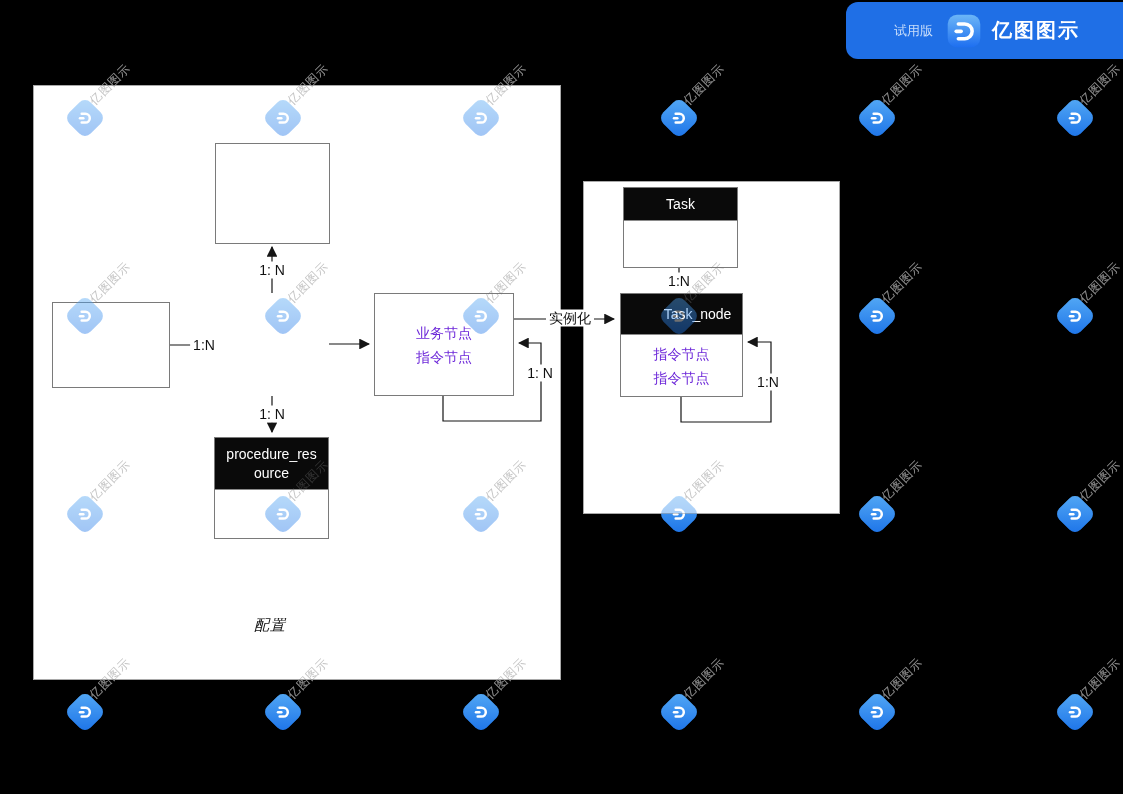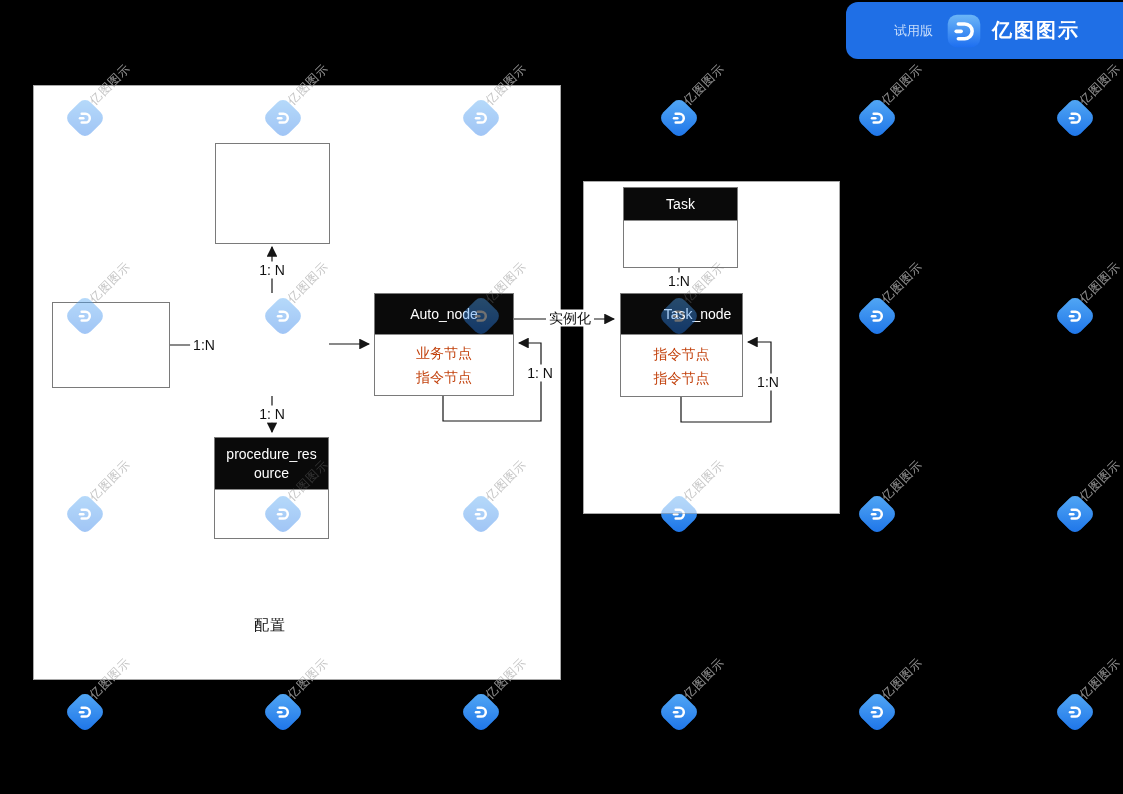--- a/index.html
+++ b/index.html
@@ -25,28 +25,28 @@
   #panel-config{left:33px;top:85px;width:528px;height:595px;}
   #panel-task{left:583px;top:181px;width:257px;height:333px;}
 
   
   .entity{position:absolute;z-index:2;border:1px solid #7a7a7a;background:#fff;
           box-sizing:border-box;display:flex;flex-direction:column;}
   .entity-header{background:#0a0a0a;color:#fff;border-bottom:1px solid #8a8a8a;
                  display:flex;align-items:center;justify-content:center;text-align:center;
                  font-size:14px;line-height:19px;white-space:pre-line;}
   .entity-body{flex:1;display:flex;flex-direction:column;align-items:center;justify-content:center;
-               font-size:14px;line-height:24px;color:#c2410c;}
+               font-size:14px;line-height:24px;color:#6d28d9;}
 
   
   #connectors{position:absolute;inset:0;z-index:2;pointer-events:none;}
 
   .lbl{position:absolute;z-index:2;transform:translate(-50%,-50%);background:#fff;
        color:#111;font-size:14px;line-height:17px;padding:0 3px;white-space:nowrap;}
-  .lbl.plain{background:transparent;}
+  .lbl.plain{background:transparent;font-style:italic;}
   #lbl-config{font-size:15px;letter-spacing:1px;}
 
   
   #banner{position:absolute;top:2px;right:0;width:277px;height:57px;z-index:5;
           background:#1f6fe6;border-radius:12px 0 0 12px;
           display:flex;align-items:center;padding-left:48px;box-sizing:border-box;}
   #banner .trial{font-size:13px;color:#c9defa;margin-right:14px;}
   #banner .logo{width:34px;height:34px;margin-right:11px;}
   #banner .brand{font-size:20px;font-weight:bold;color:#fff;letter-spacing:2px;}
 </style>
@@ -280,21 +280,20 @@
   </div>
 
 
   <div class="entity" style="left:214px;top:437px;width:115px;height:102px;">
     <div class="entity-header" style="height:51px;">procedure_res
 ource</div>
     <div class="entity-body"></div>
   </div>
 
   <div class="entity" style="left:374px;top:293px;width:140px;height:103px;">
-    <div class="entity-header" style="height:40px;">Auto_node</div>
     <div class="entity-body">
       <div>业务节点</div>
       <div>指令节点</div>
     </div>
   </div>
 
   <div class="entity" style="left:623px;top:187px;width:115px;height:81px;">
     <div class="entity-header" style="height:32px;">Task</div>
     <div class="entity-body"></div>
   </div>

